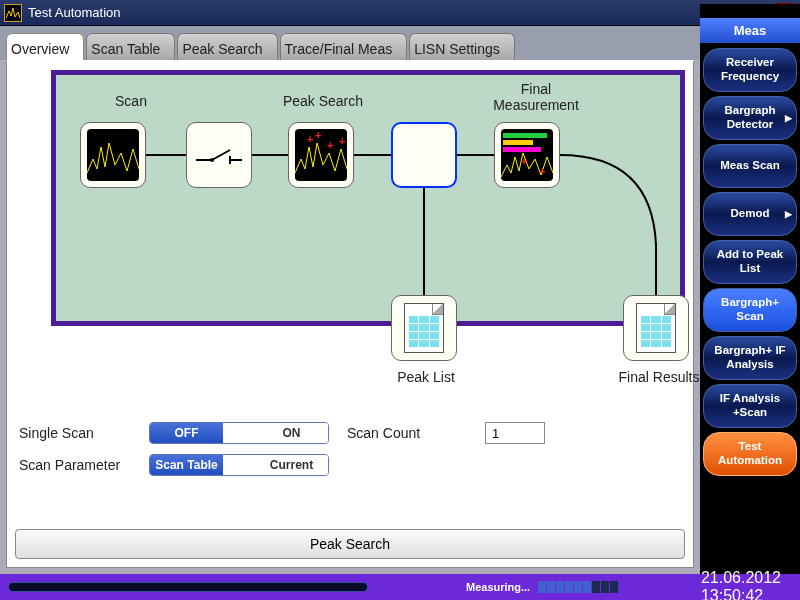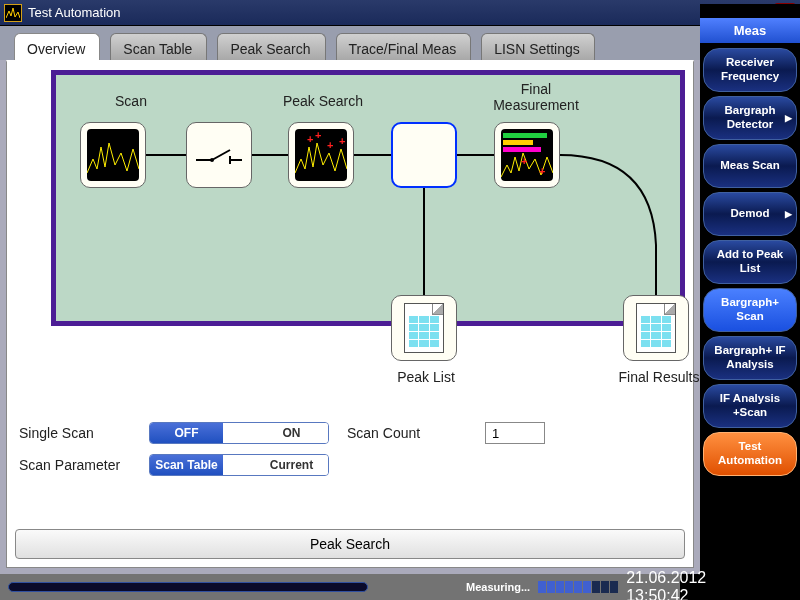--- a/index.html
+++ b/index.html
@@ -8,21 +8,21 @@
 .titlebar { height: 26px; background: linear-gradient(to bottom, #2a3a6a, #1a2a5a); display: flex; align-items: center; padding: 0 4px; border-bottom: 1px solid #000; }
 .titlebar .app-icon { width: 18px; height: 18px; background: #000; border: 1px solid #d4a017; margin-right: 6px; position: relative; display:flex; align-items:center; justify-content:center;}
 .titlebar .app-icon svg { width:14px; height:14px;}
 .titlebar .title { color: #fff; font-size: 13px; flex: 1; }
 .titlebar .close { width: 22px; height: 20px; background: linear-gradient(to bottom, #f44, #c00); border: 1px solid #800; border-radius: 3px; color: #fff; display: flex; align-items: center; justify-content: center; font-weight: bold; font-size: 14px; cursor: pointer; }
 
 .main-area { position: absolute; top: 26px; left: 0; width: 700px; height: 548px; background: #aab; }
 .sidebar { position: absolute; top: 4px; right: 0; width: 100px; height: 574px; background: #000; padding-top:14px; }
 
 .tabs { display: flex; background: #999eae; height: 34px; padding: 7px 6px 0 6px; gap: 2px; }
-.tab { padding: 4px 14px 0 12px; height: 27px; background: linear-gradient(to bottom, #d0d0d0, #a8a8a8); border: 1px solid #777; border-bottom: none; border-radius: 6px 6px 0 0; font-size: 14px; color: #222; cursor: pointer; display:flex; align-items:center;margin-left:8px;}
+.tab { padding: 4px 14px 0 4px; height: 27px; background: linear-gradient(to bottom, #d0d0d0, #a8a8a8); border: 1px solid #777; border-bottom: none; border-radius: 6px 6px 0 0; font-size: 14px; color: #222; cursor: pointer; display:flex; align-items:center;}
 .tab.active { background: #fff; font-weight: normal; border-color:#888;}
 
 .tab-body { background: #fff; margin: 0 6px 6px 6px; border: 1px solid #888; border-top: 2px solid #fff; height: 508px; position: relative; }
 
 .diagram-panel { position: absolute; top: 8px; left: 8px; right: 8px; height: 256px; background: #bcd8c6; border: 5px solid #4c1d95; margin-left: 36px; }
 
 .node-label { position: absolute; font-size: 14px; color: #222; text-align: center; }
 .node-box { position: absolute; width: 66px; height: 66px; background: #fffef4; border: 1px solid #666; border-radius: 10px; display: flex; align-items: center; justify-content: center; }
 .node-box.selected { border: 2px solid #0030ff; }
 .node-inner-black { width: 52px; height: 52px; background: #000; border-radius: 4px; position: relative; overflow:hidden;}
@@ -44,21 +44,21 @@
 
 .big-buttons { position: absolute; bottom: 8px; left: 8px; right: 8px; display: flex; gap: 10px; }
 .big-btn { flex: 1; height: 30px; background: linear-gradient(to bottom, #fafafa, #e0e0e0); border: 1px solid #888; border-radius: 4px; font-size: 14px; cursor: pointer; }
 
 .side-head { height: 26px; background: linear-gradient(to bottom, #5080ff, #2050d0); color: #fff; font-size: 13px; font-weight: bold; display: flex; align-items: center; justify-content: center; border-bottom: 1px solid #000; }
 .side-btn { margin: 4px 3px; height: 44px; background: linear-gradient(to bottom, #2a4aa0 0%, #0a1a50 50%, #1a3080 100%); border: 1px solid #4060a0; border-radius: 16px; color: #fff; font-size: 11.5px; font-weight: bold; display: flex; align-items: center; justify-content: center; text-align: center; padding: 0 4px; cursor: pointer; position: relative; line-height: 1.2; }
 .side-btn.highlight { background: linear-gradient(to bottom, #4a80ff, #1a50e0); }
 .side-btn.orange { background: linear-gradient(to bottom, #ff9040, #e05000); border-color: #ffb070; }
 .side-btn .arrow { position: absolute; right: 4px; font-size: 9px; }
 
-.statusbar { position: absolute; bottom: 0; left: 0; width: 680px; height: 26px; background: #737373; display: flex; align-items: center; color: #ccc; font-size: 11px; }
+.statusbar { position: absolute; bottom: 0; left: 0; width: 800px; height: 26px; background: #6d28d9; display: flex; align-items: center; color: #ccc; font-size: 11px; }
 .status-track { flex: 0 0 360px; height: 10px; background: #0a0a2a; border: 1px solid #3050a0; border-radius: 5px; margin: 0 8px; }
 .status-seg { color: #fff; font-weight: bold; margin-left: 90px;}
 .progress-boxes { display: flex; gap: 1px; margin: 0 8px; }
 .progress-boxes div { width: 8px; height: 12px; background: #4060d0; }
 .progress-boxes div.empty { background: #1a2a50; }
 .status-stamp { margin-left: auto; margin-right: 19px; text-align: left; color: #fff; font-size: 16px; line-height: 1.1; }
 
 svg.wave { position:absolute; top:0; left:0;}
 </style>
 </head>

